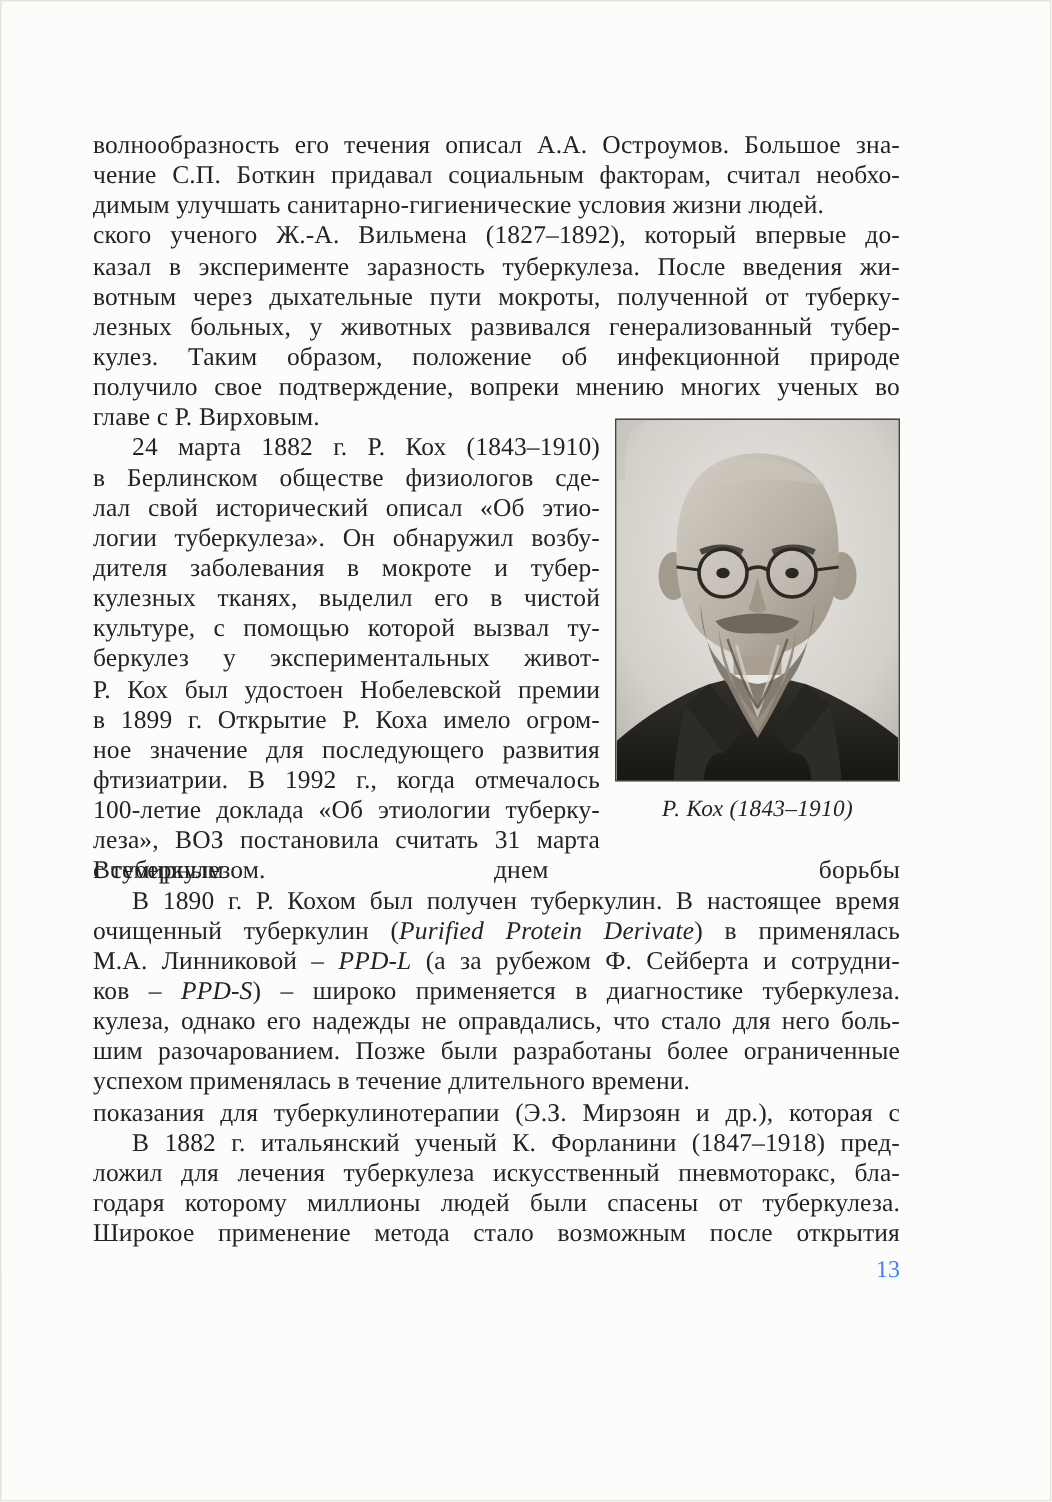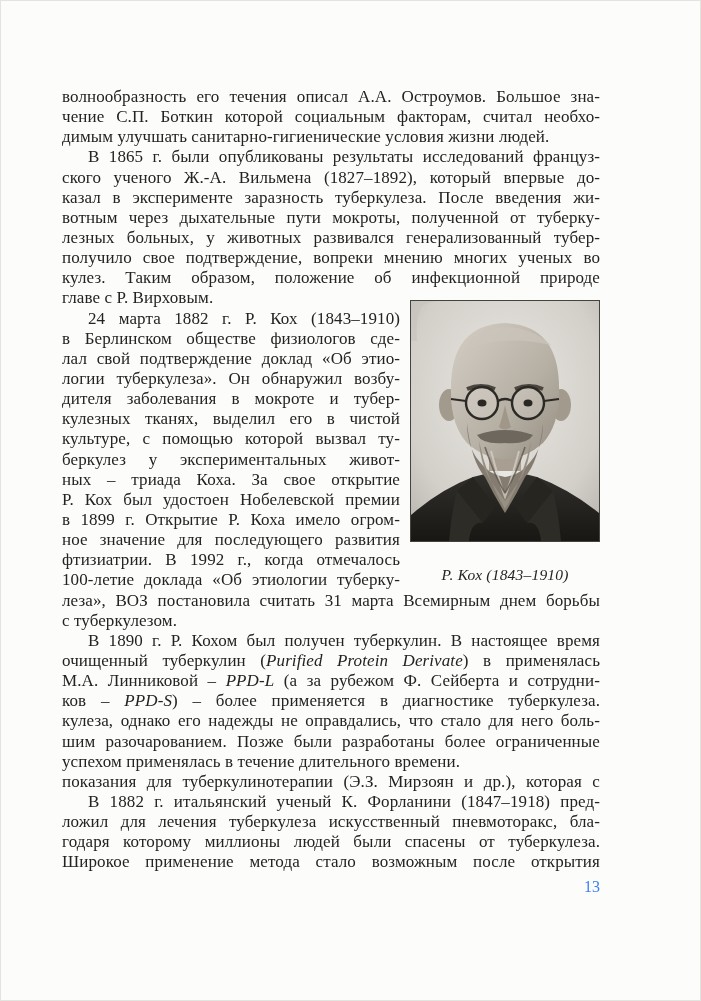--- a/index.html
+++ b/index.html
@@ -36,21 +36,21 @@
     padding: 0;
   }
   .photo-frame {
     width: 188px; height: 240px;
     border: 1px solid #454340;
     background: #d9d6d1;
     overflow: hidden;
   }
   .photo-frame svg { display: block; }
   figcaption {
-    margin-top: 24px;
+    margin-top: 10px;
     font-size: 15.5px;
     font-style: italic;
     text-align: center;
     letter-spacing: 0.2px;
     color: #242424;
   }
   .pagenum {
     clear: none;
     margin-top: 6px;
     font-size: 16px;
@@ -58,32 +58,31 @@
     color: #3b82f6;
   }
 </style>
 </head>
 <body>
 
 <div class="page">
 
   <div class="para">
     <div class="line">волнообразность его течения описал А.А. Остроумов. Большое зна-</div>
-    <div class="line">чение С.П. Боткин которой социальным факторам, считал необхо-</div>
+    <div class="line">чение С.П. Боткин придавал социальным факторам, считал необхо-</div>
     <div class="line end">димым улучшать санитарно-гигиенические условия жизни людей.</div>
   </div>
 
   <div class="para">
-    <div class="line ind">В 1865 г. были опубликованы результаты исследований француз-</div>
     <div class="line">ского ученого Ж.-А. Вильмена (1827–1892), который впервые до-</div>
     <div class="line">казал в эксперименте заразность туберкулеза. После введения жи-</div>
     <div class="line">вотным через дыхательные пути мокроты, полученной от туберку-</div>
     <div class="line">лезных больных, у животных развивался генерализованный тубер-</div>
+    <div class="line">кулез. Таким образом, положение об инфекционной природе</div>
     <div class="line">получило свое подтверждение, вопреки мнению многих ученых во</div>
-    <div class="line">кулез. Таким образом, положение об инфекционной природе</div>
     <div class="line end">главе с Р. Вирховым.</div>
   </div>
 
   <div class="para">
     <figure class="koch">
       <div class="photo-frame">
         <svg width="188" height="240" viewBox="0 0 188 240" xmlns="http://www.w3.org/2000/svg">
           <defs>
             <radialGradient id="bg" cx="50%" cy="38%" r="75%">
               <stop offset="0%" stop-color="#e9e7e2"></stop>
@@ -139,41 +138,40 @@
           <path d="M62 176 L84 206 L72 222 L46 190 Z" fill="#262520"></path>
           <path d="M126 176 L104 206 L116 222 L142 190 Z" fill="#262520"></path>
           <path d="M46 190 Q40 214 38 240 L58 240 Q60 220 72 222 Z" fill="#2e2c27"></path>
           <path d="M142 190 Q148 214 150 240 L130 240 Q128 220 116 222 Z" fill="#2e2c27"></path>
         </svg>
       </div>
       <figcaption>Р. Кох (1843–1910)</figcaption>
     </figure>
     <div class="line ind">24 марта 1882 г. Р. Кох (1843–1910)</div>
     <div class="line">в Берлинском обществе физиологов сде-</div>
-    <div class="line">лал свой подтверждение доклад «Об этио-</div>
+    <div class="line">лал свой исторический описал «Об этио-</div>
     <div class="line">логии туберкулеза». Он обнаружил возбу-</div>
     <div class="line">дителя заболевания в мокроте и тубер-</div>
     <div class="line">кулезных тканях, выделил его в чистой</div>
     <div class="line">культуре, с помощью которой вызвал ту-</div>
     <div class="line">беркулез у экспериментальных живот-</div>
-    <div class="line">ных – триада Коха. За свое открытие</div>
     <div class="line">Р. Кох был удостоен Нобелевской премии</div>
     <div class="line">в 1899 г. Открытие Р. Коха имело огром-</div>
     <div class="line">ное значение для последующего развития</div>
     <div class="line">фтизиатрии. В 1992 г., когда отмечалось</div>
     <div class="line">100-летие доклада «Об этиологии туберку-</div>
     <div class="line">леза», ВОЗ постановила считать 31 марта Всемирным днем борьбы</div>
     <div class="line end">с туберкулезом.</div>
   </div>
 
   <div class="para">
     <div class="line ind">В 1890 г. Р. Кохом был получен туберкулин. В настоящее время</div>
     <div class="line"><span>очищенный туберкулин (</span><i>Purified Protein Derivate</i><span>) в применялась</span></div>
     <div class="line"><span>М.А. Линниковой – </span><i>PPD-L</i><span> (а за рубежом Ф. Сейберта и сотрудни-</span></div>
-    <div class="line"><span>ков – </span><i>PPD-S</i><span>) – более применяется в диагностике туберкулеза.</span></div>
+    <div class="line"><span>ков – </span><i>PPD-S</i><span>) – широко применяется в диагностике туберкулеза.</span></div>
     <div class="line">кулеза, однако его надежды не оправдались, что стало для него боль-</div>
     <div class="line">шим разочарованием. Позже были разработаны более ограниченные</div>
     <div class="line end">успехом применялась в течение длительного времени.</div>
     <div class="line">показания для туберкулинотерапии (Э.З. Мирзоян и др.), которая с</div>
   </div>
 
   <div class="para">
     <div class="line ind">В 1882 г. итальянский ученый К. Форланини (1847–1918) пред-</div>
     <div class="line">ложил для лечения туберкулеза искусственный пневмоторакс, бла-</div>
     <div class="line">годаря которому миллионы людей были спасены от туберкулеза.</div>

